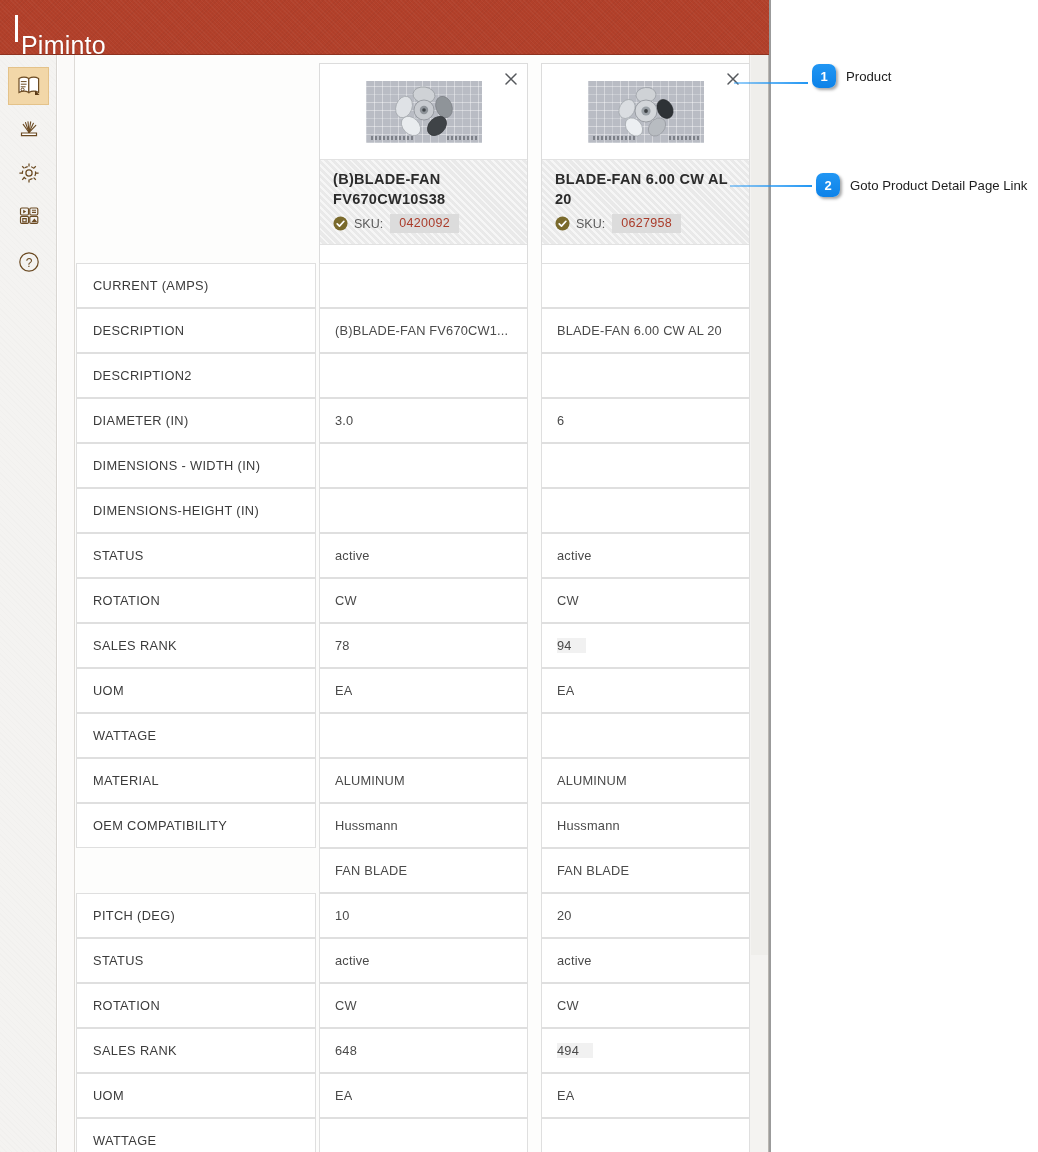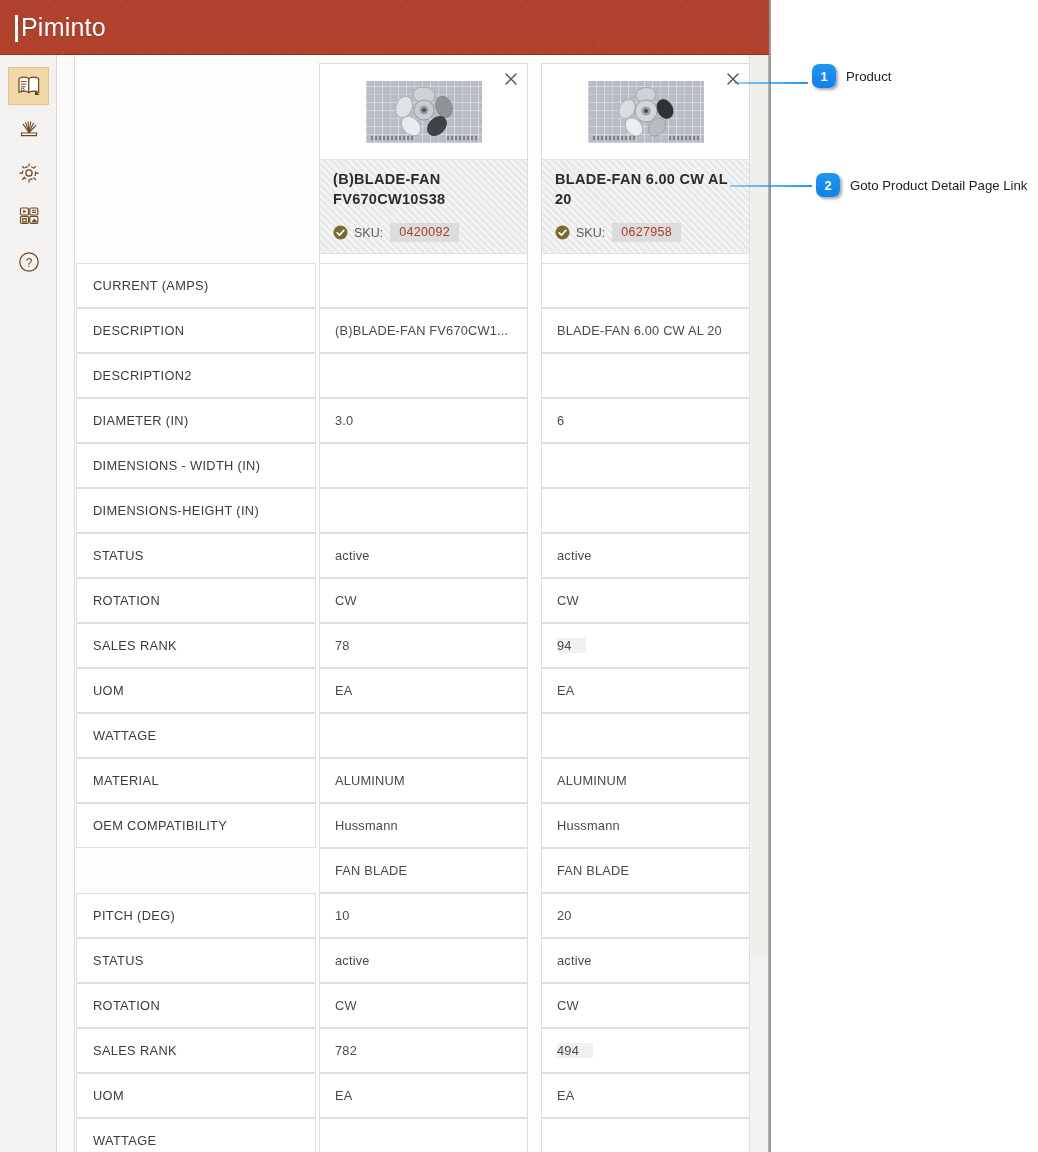--- a/index.html
+++ b/index.html
@@ -26,21 +26,21 @@
     background-image:
       repeating-linear-gradient(45deg, rgba(255,255,255,.035) 0 1px, transparent 1px 3px),
       repeating-linear-gradient(-45deg, rgba(0,0,0,.03) 0 1px, transparent 1px 3px);
     border-bottom:1px solid #8e3220;
   }
   .title-cursor{
     position:absolute; left:15px; top:15px; width:3px; height:27px;
     background:#ffffff;
   }
   .app-title{
-    position:absolute; left:21px; top:13px;
+    position:absolute; left:21px; top:31px;
     color:#ffffff; font-size:25px; letter-spacing:.2px;
     font-family:"Liberation Sans", sans-serif;
     text-shadow:0 1px 1px rgba(0,0,0,.18);
   }
 
   
   .rail{
     position:absolute; left:0; top:55px; width:57px; height:1097px;
     background:#f4f3f1;
     background-image:repeating-linear-gradient(45deg, rgba(0,0,0,.012) 0 1px, transparent 1px 4px);
@@ -136,21 +136,21 @@
     background:#ececec;
     background-image:repeating-linear-gradient(45deg, rgba(255,255,255,.55) 0 2px, rgba(0,0,0,.012) 2px 5px);
     padding:9px 13px 11px 13px;
     border-bottom:1px solid #e2e2e2;
   }
   .card-title{
     font-size:14.5px; font-weight:bold; color:#2b2b2b;
     letter-spacing:.3px; line-height:20px;
     font-family:"Liberation Sans", sans-serif;
   }
-  .sku-row{ display:flex; align-items:center; margin-top:14px; }
+  .sku-row{ display:flex; align-items:center; margin-top:5px; }
   .sku-check{ width:15px; height:15px; flex:0 0 auto; margin-right:6px; }
   .sku-label{ font-size:12.5px; color:#5a5a5a; margin-right:7px; }
   .sku-pill{
     background:#dcdcdc; color:#aa3b2a; font-size:12.5px;
     padding:2px 9px 3px 9px; letter-spacing:.3px;
   }
   .card-pad{ height:38px; background:#ffffff; }
 
   
   .rows{ position:absolute; left:0; top:0; width:673px; }
@@ -555,21 +555,21 @@
                 </div>
                 <div class="cell cell-v2">
                   <span class="val-txt">CW</span>
                 </div>
               </div>
               <div class="row" style="top: 973px;">
                 <div class="cell cell-label">
                   <span class="label-txt">SALES RANK</span>
                 </div>
                 <div class="cell cell-v1">
-                  <span class="val-txt">782</span>
+                  <span class="val-txt">648</span>
                 </div>
                 <div class="cell cell-v2">
                   <span class="val-txt hl">494</span>
                 </div>
               </div>
               <div class="row" style="top: 1018px;">
                 <div class="cell cell-label">
                   <span class="label-txt">UOM</span>
                 </div>
                 <div class="cell cell-v1">

